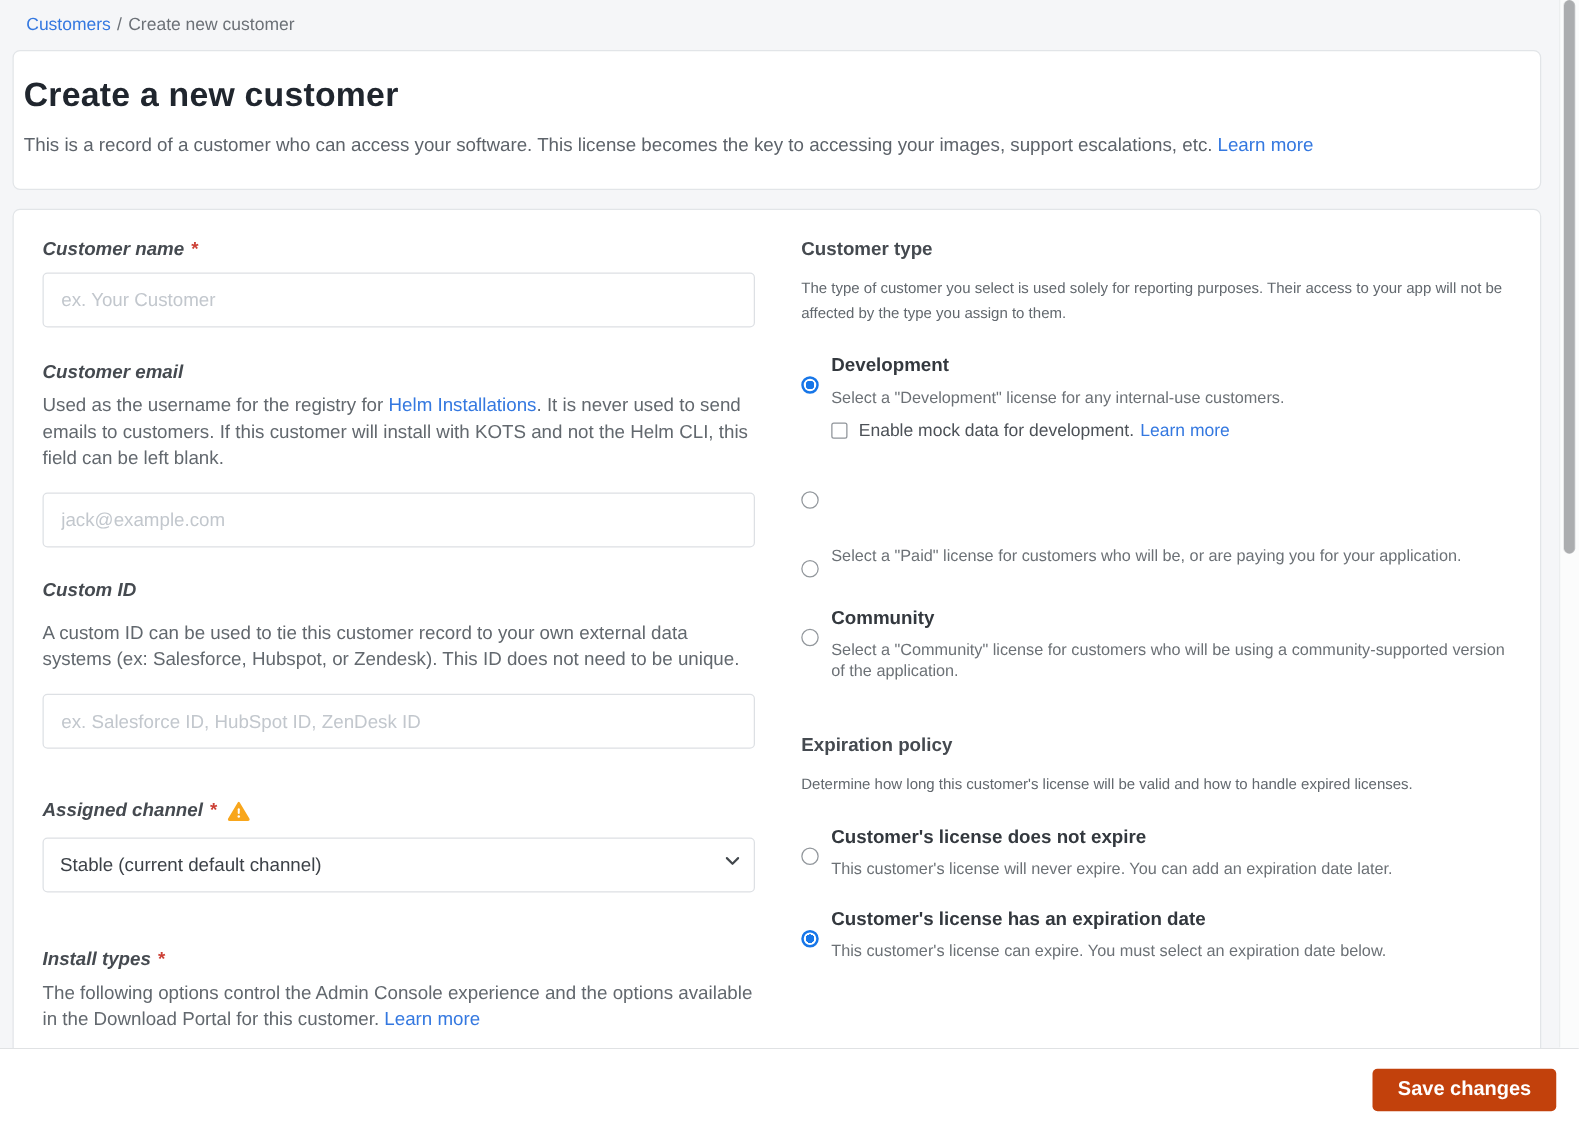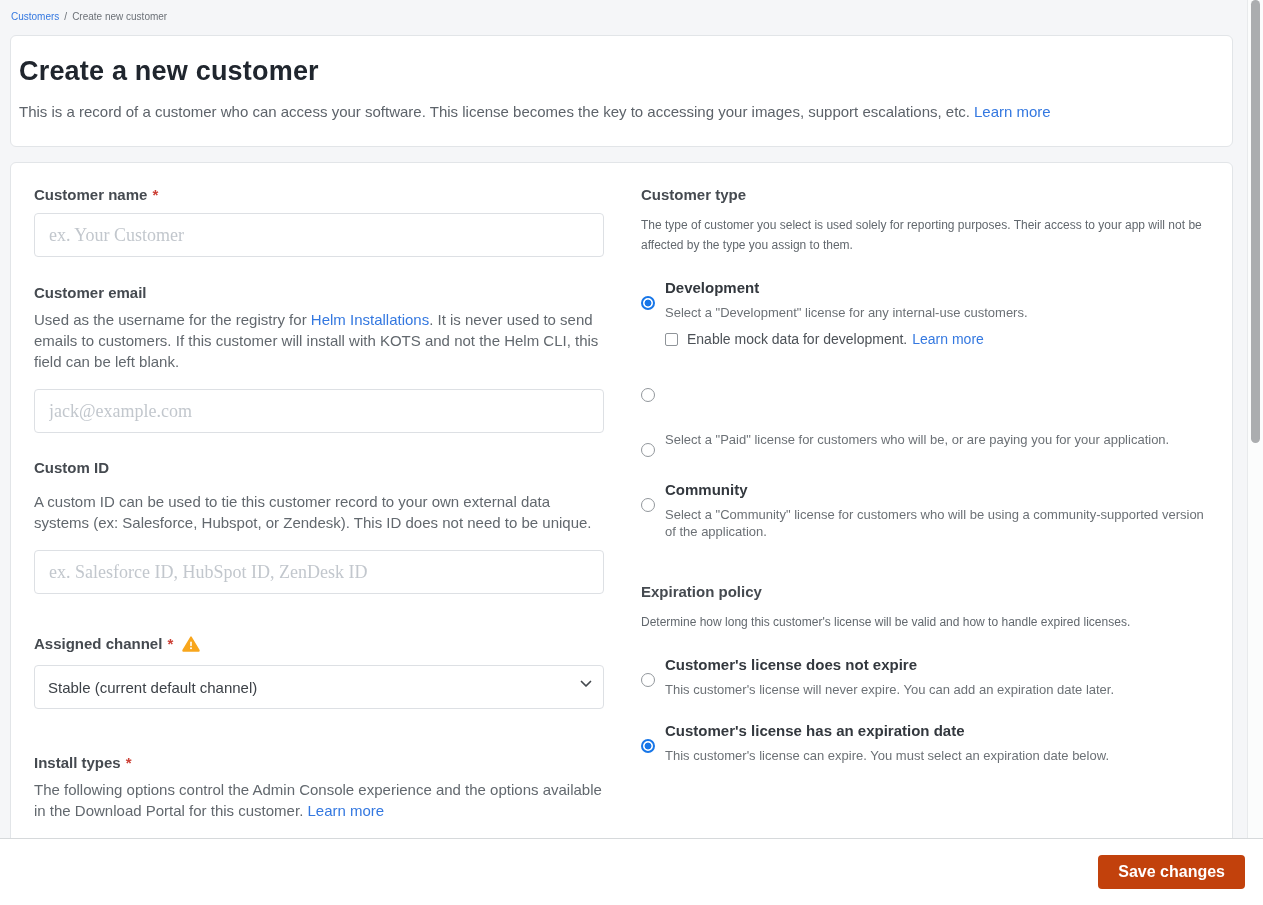--- a/index.html
+++ b/index.html
@@ -6,21 +6,21 @@
   html, body { margin: 0; padding: 0; }
   body {
     width: 1263px; height: 905px; overflow: hidden;
     background: #f5f6f8;
     font-family: "Liberation Sans", "DejaVu Sans", sans-serif;
     color: #42474d;
   }
   a { text-decoration: none; color: #3478e0; cursor: pointer; }
 
   
-  .breadcrumb { padding: 11px 0 0 11px; font-size: 10px; color: #6c7177; }
+  .breadcrumb { padding: 11px 0 0 11px; font-size: 14px; color: #6c7177; margin-left: 10px; }
   .breadcrumb .sep { margin: 0 5px; color: #6c7177; }
 
   
   .card {
     background: #fff; border: 1px solid #e2e5e8; border-radius: 6px;
     margin-left: 10px; width: 1223px;
   }
   .header-card { margin-top: 13px; padding: 20px 8px 24px; }
   .header-card h1 {
     margin: 0 0 15px; font-size: 27px; font-weight: 700; color: #20262e;
@@ -30,30 +30,30 @@
   .header-card a { margin-left: 4px; }
 
   .main-card {
     margin-top: 15px; height: 742px; padding: 23px; overflow: hidden;
     display: flex; gap: 37px;
   }
   .col-left  { width: 570px; flex: none; }
   .col-right { width: 572px; flex: none; }
 
   
-  .label-row { display: flex; align-items: center; font-size: 15px; }
+  .label-row { display: flex; align-items: center; font-size: 15px; font-style: italic; }
   .label { font-weight: 600; color: #454a50; }
   .req { color: #cc4036; margin-left: 5px; font-weight: 600; }
   .warn-icon { margin-left: 9px; display: inline-flex; }
 
   .text-input {
     width: 100%; height: 44px; margin-top: 10px;
     border: 1px solid #dde0e4; border-radius: 4px; background: #fff;
-    padding: 0 14px; font-size: 18px; color: #701a75; outline: none;
-    font-family: Liberation Serif, serif;
+    padding: 0 14px; font-size: 15px; color: #701a75; outline: none;
+    font-family: Liberation Sans, sans-serif;
   }
   .text-input::placeholder { color: #c2c7cd; }
 
   .field-desc { font-size: 15px; color: #62686e; line-height: 21px; margin: 8px 0 0; }
 
   .f-name   { margin-bottom: 27px; }
   .f-email  { margin-bottom: 26px; }
   .f-email .text-input { margin-top: 17px; }
   .f-custom { margin-bottom: 41px; }
   .f-custom .field-desc { margin-top: 15px; }

